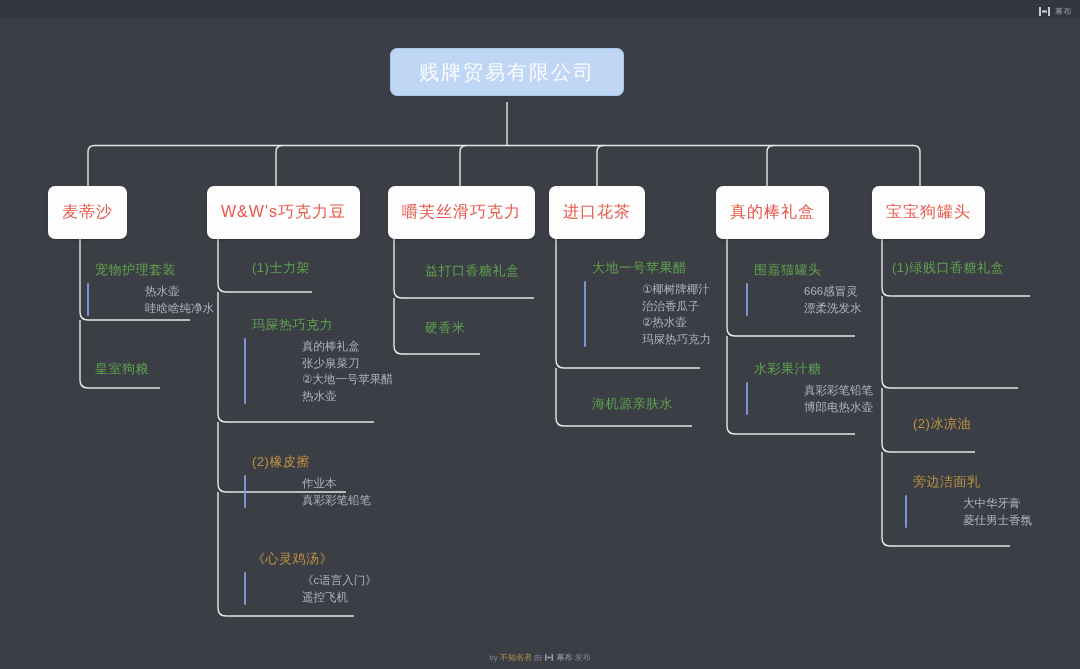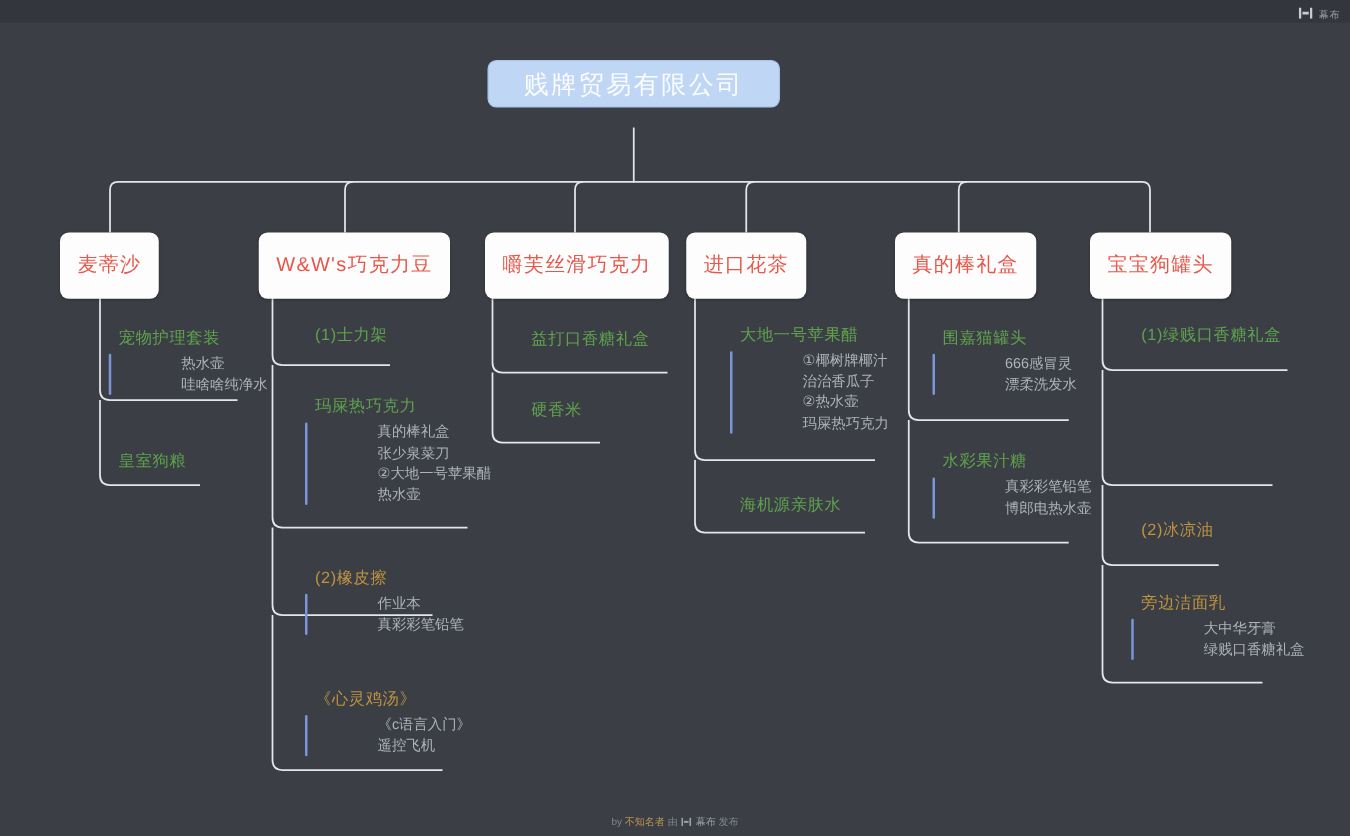--- a/index.html
+++ b/index.html
@@ -21,21 +21,21 @@
     display: flex; align-items: center; gap: 5px;
   }
   .mubu-logo { display: block; }
   .topbar-label {
     font-size: 8px; color: #9aa0a8; letter-spacing: .5px;
   }
 
   
   .root-node {
     position: absolute; left: 390px; top: 48px;
-    width: 234px; height: 38px;
+    width: 234px; height: 48px;
     background: #bfd6f5; border: 1px solid #a9c6ec;
     border-radius: 7px;
     display: flex; align-items: center; justify-content: center;
   }
   .root-node span {
     font-size: 20px; color: #fbfcfe; letter-spacing: 2px;
     font-weight: 400;
   }
 
   
@@ -253,33 +253,33 @@
     <div class="sub-title green">水彩果汁糖</div>
     <div class="leafbox">
       <div class="leafbar"></div>
       <div class="leaves">
         <div class="leaf">真彩彩笔铅笔</div>
         <div class="leaf">博郎电热水壶</div>
       </div>
     </div>
   </div>
 
-  <div class="sub" style="left:903px; top:259px;">
+  <div class="sub" style="left:882px; top:259px;">
     <div class="sub-title green">(1)绿贱口香糖礼盒</div>
   </div>
   <div class="sub" style="left:903px; top:415px;">
     <div class="sub-title gold">(2)冰凉油</div>
   </div>
   <div class="sub" style="left:903px; top:473px;">
     <div class="sub-title gold">旁边洁面乳</div>
     <div class="leafbox">
       <div class="leafbar"></div>
       <div class="leaves">
         <div class="leaf">大中华牙膏</div>
-        <div class="leaf">绿贱口香糖礼盒</div>
+        <div class="leaf">菱仕男士香氛</div>
       </div>
     </div>
   </div>
 
   <div class="footer">
     <span>by</span>
     <span class="author">不知名者</span>
     <span>由</span>
     <svg width="8" height="7" viewBox="0 0 11 9">
       <rect x="0" y="0" width="2" height="9" fill="#9aa0a8"></rect>

